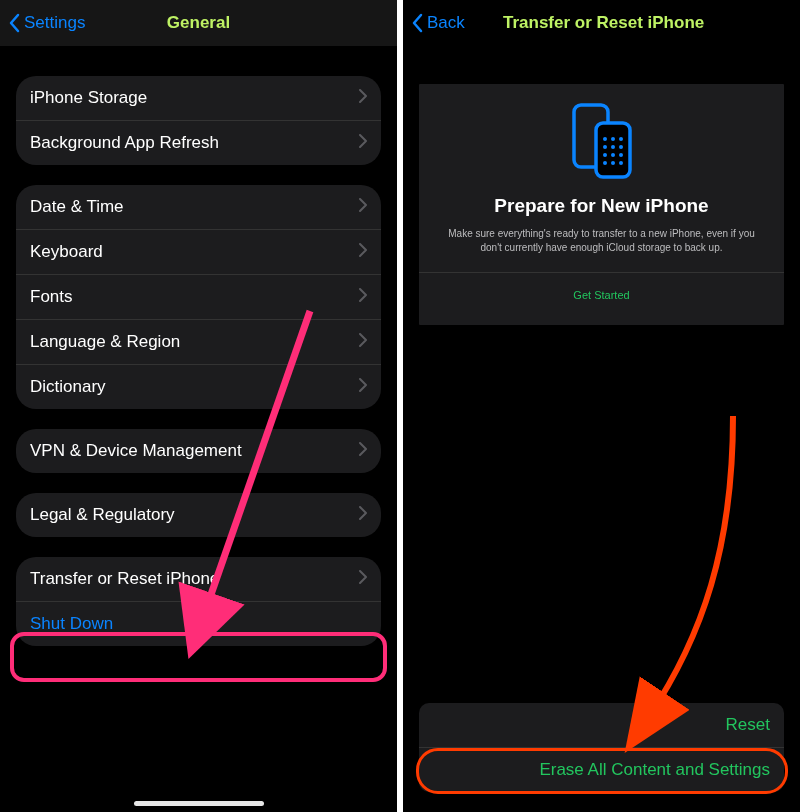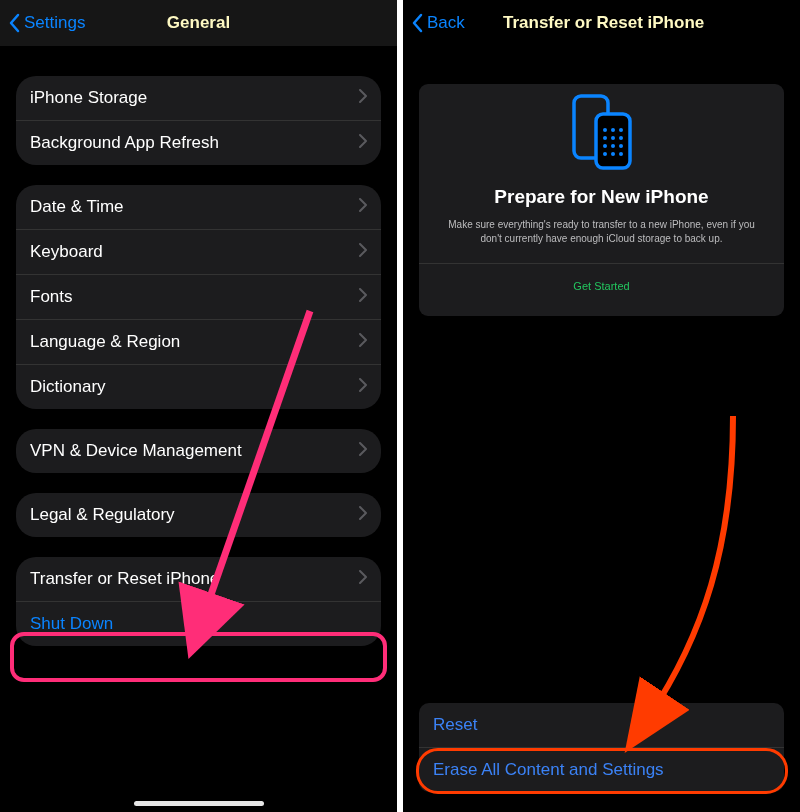--- a/index.html
+++ b/index.html
@@ -42,21 +42,21 @@
     display: flex;
     align-items: center;
     color: #0a84ff;
     font-size: 17px;
     cursor: pointer;
   }
   .nav-back svg { margin-right: 4px; }
   .nav-title {
     font-size: 17px;
     font-weight: 600;
-    color: #fef9c3;
+    color: #bef264;
   }
   .nav-title.left-shift {
     position: absolute;
     left: 100px;
     font-size: 17px;
   }
 
   .content {
     flex: 1;
     overflow: hidden;
@@ -83,22 +83,22 @@
     position: relative;
   }
   .row:first-child { border-top: none; }
   .row .chev { color: #5a5a5e; flex: 0 0 auto; }
   .row.blue-text { color: #0a84ff; }
 
   
   .card {
     margin: 38px 16px 0 16px;
     background: #1c1c1e;
-    border-radius: 9px;
-    padding: 8px 16px 8px 16px;
+    border-radius: 1px;
+    padding: 17px 16px 8px 16px;
     text-align: center;
   }
   .card-icon { margin-bottom: 14px; display:flex; justify-content:center; }
   .card-title { font-size: 19px; font-weight: 600; margin-bottom: 10px; }
   .card-desc  { font-size: 10px; color: #bdbdbf; line-height: 1.35; margin-bottom: 18px; padding: 0 6px; }
   .card-sep   { height: 1px; background: #333; margin: 0 -16px; }
   .card-action {
     color: #22c55e;
     font-size: 11px;
     padding: 16px 0;
@@ -107,21 +107,21 @@
 
   
   .bottom-group {
     position: absolute;
     left: 16px; right: 16px;
     bottom: 20px;
     background: #1c1c1e;
     border-radius: 10px;
     overflow: hidden;
   }
-  .bottom-group .row { color: #3b82f6; }
+  .bottom-group .row { color: #22c55e; justify-content: flex-end; }
 
   
   .home-indicator {
     position: absolute;
     bottom: 6px;
     left: 50%;
     transform: translateX(-50%);
     width: 130px;
     height: 5px;
     background: #fff;

